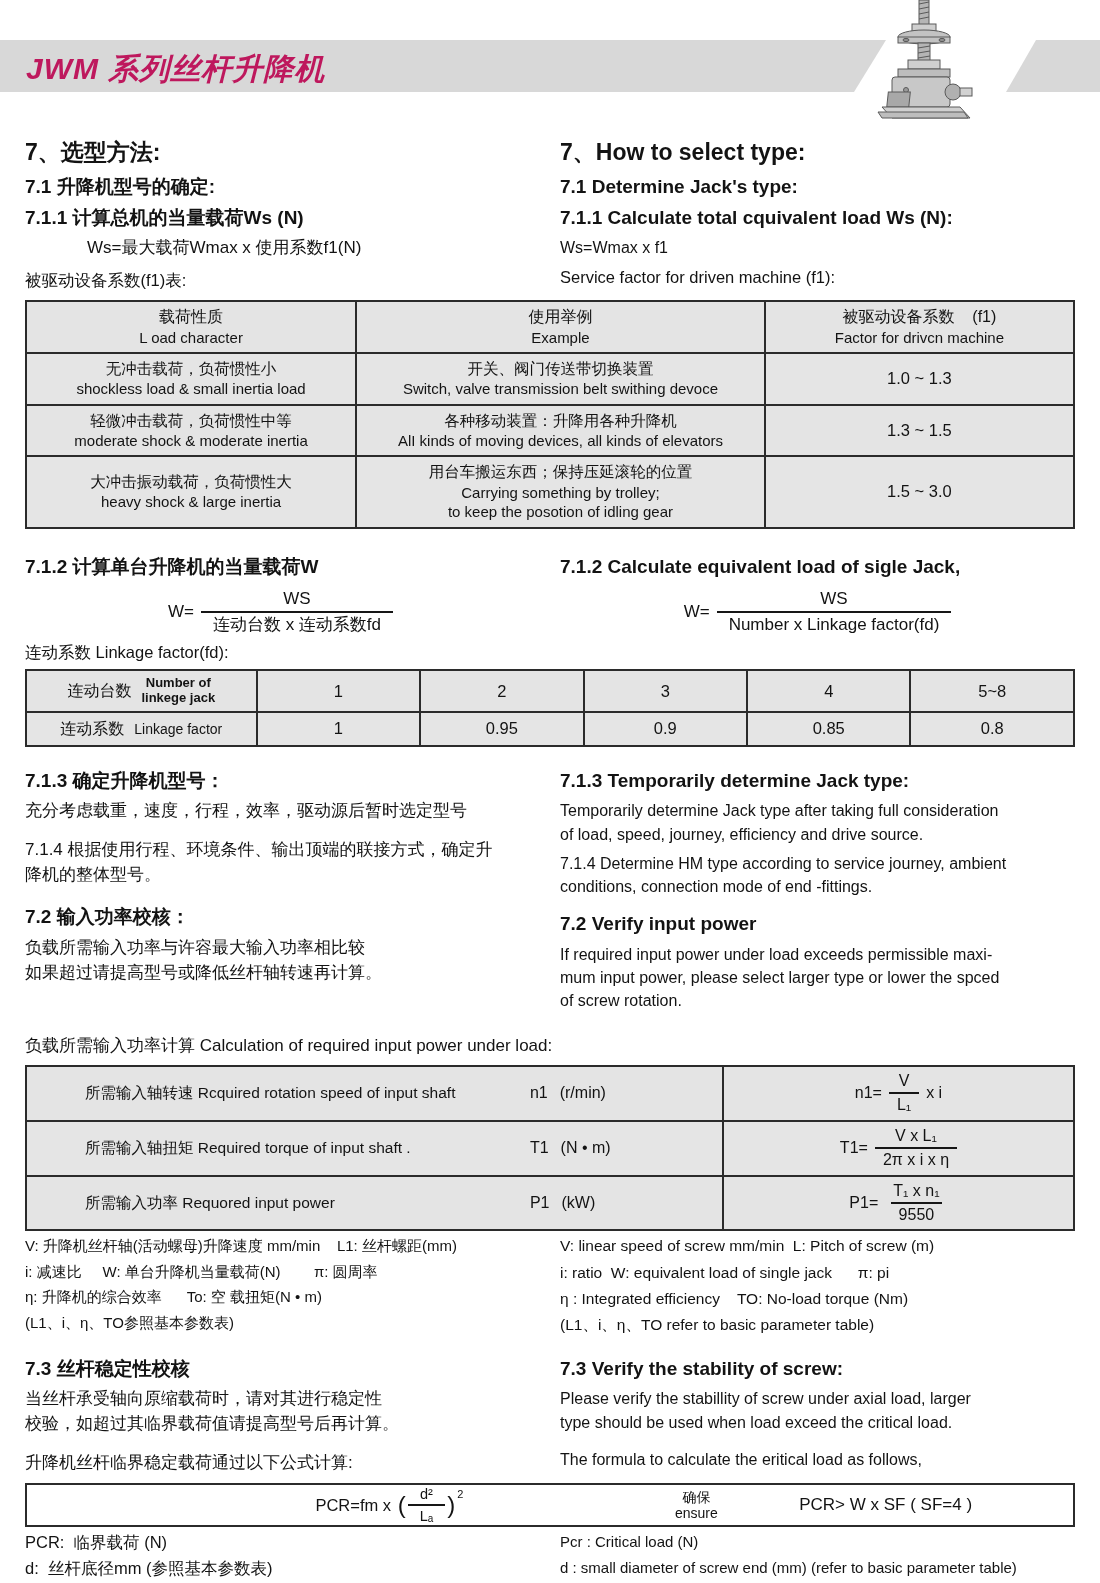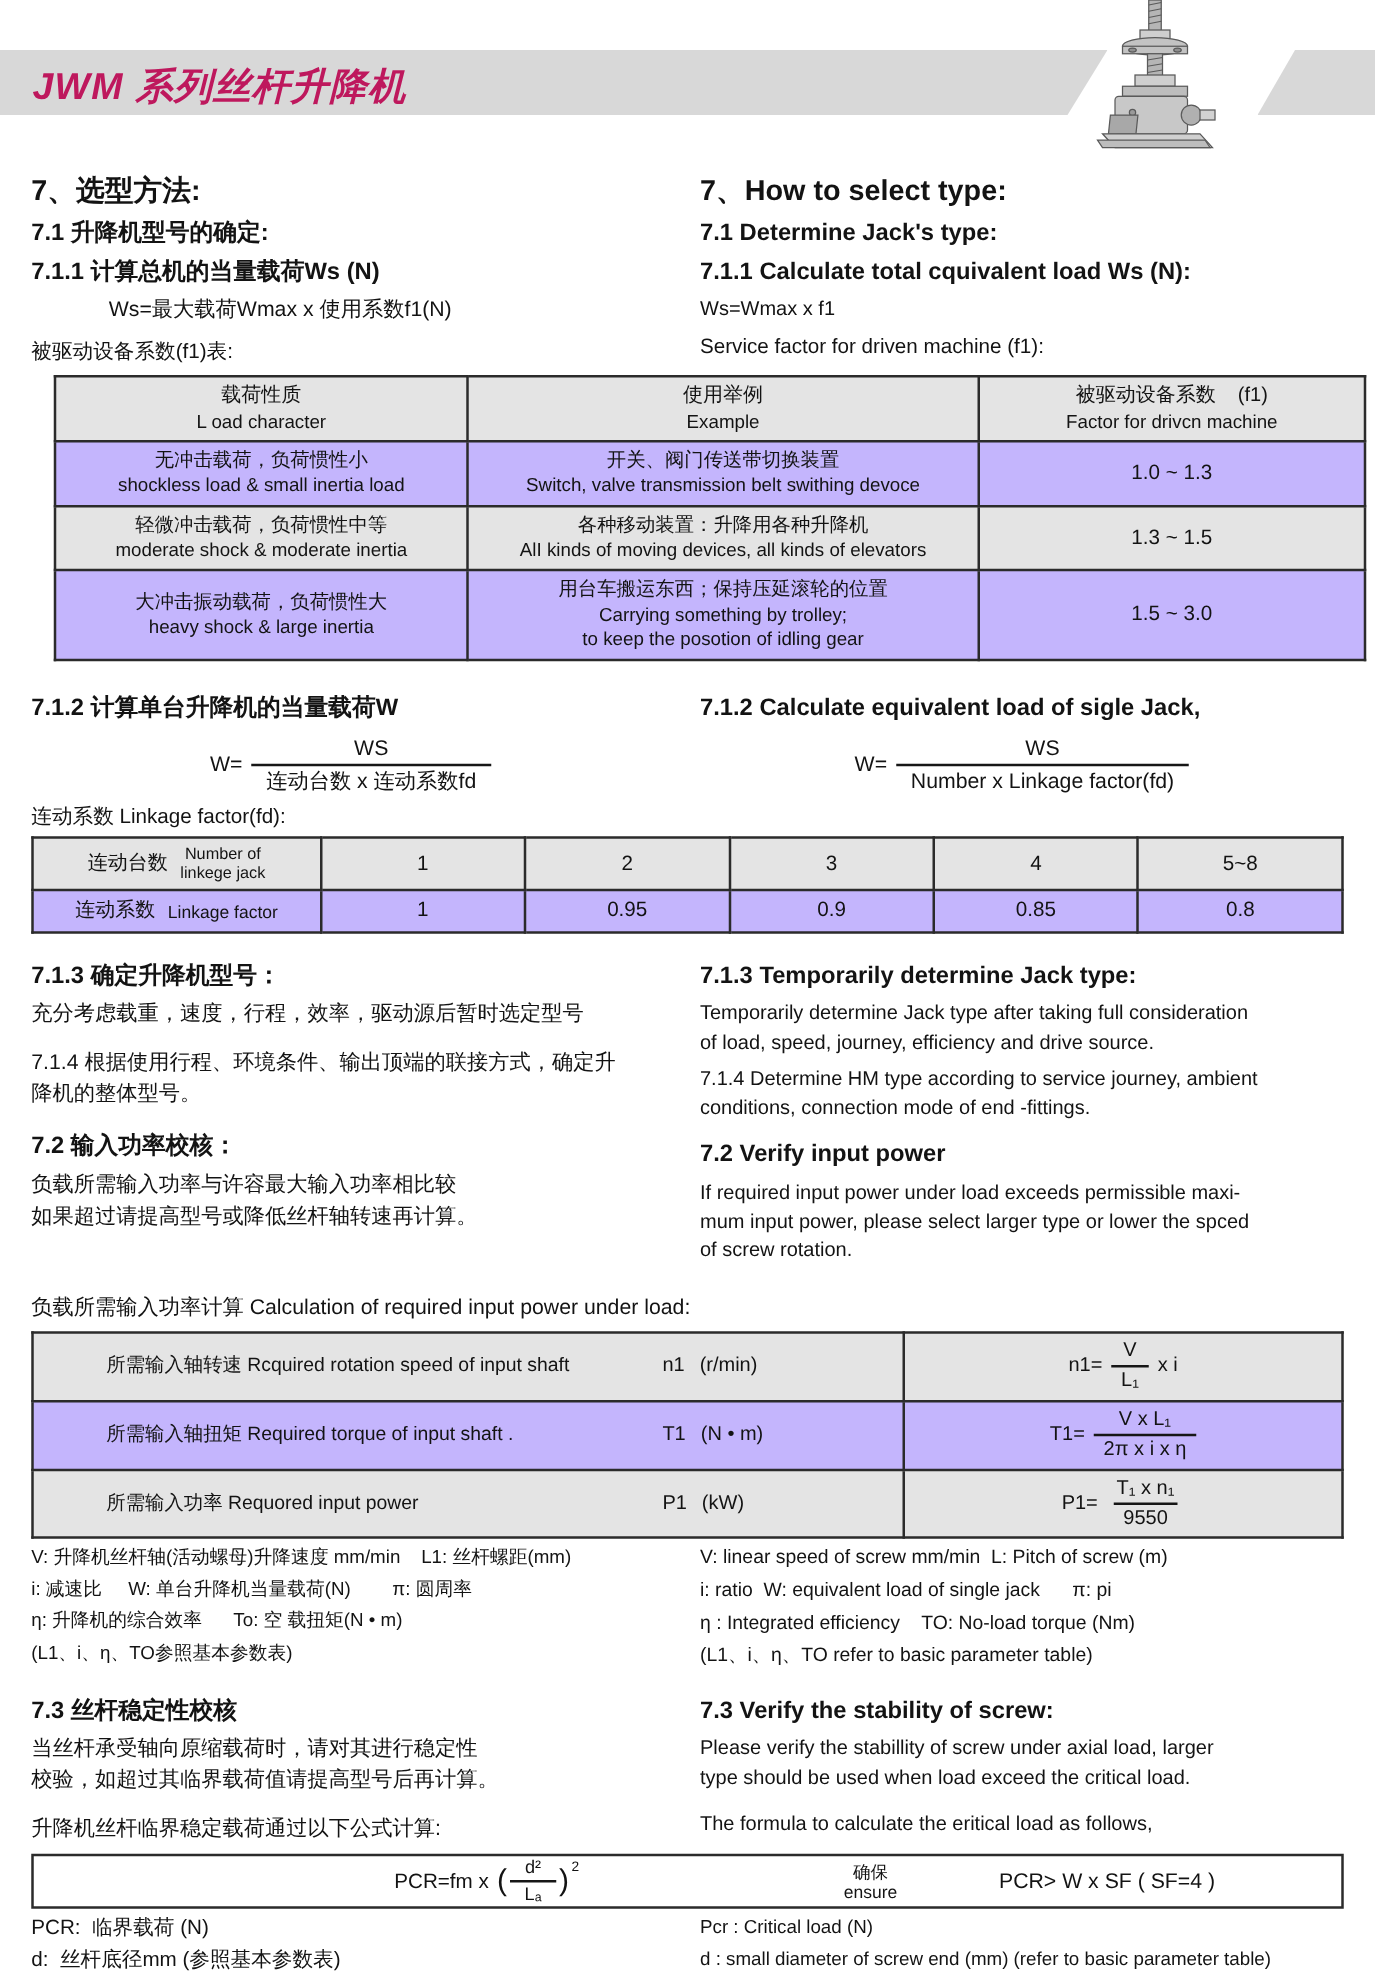--- a/index.html
+++ b/index.html
@@ -38,31 +38,31 @@
   .indent { padding-left:62px; }
   .small-label { font-size:16.5px; margin-top:9px; }
   .keep-sp { white-space:pre-wrap; }
   
   table.tbl { width:100%; border-collapse:collapse; table-layout:fixed; }
   table.tbl td, table.tbl th {
     border:2px solid #2b2b2b; text-align:center; vertical-align:middle;
     font-weight:400; padding:5px 4px; line-height:1.3;
   }
   .bg-gray { background:#e4e4e4; }
-  .bg-white { background:#c4b5fd; }
+  .bg-white { background:#e5e5e5; }
   .cell-zh { font-size:15.5px; }
   .cell-en { font-size:15px; }
   .cell-num { font-size:16.5px; }
-  .factor { margin-top:8px;margin-left:18px; }
+  .factor { margin-top:8px; }
   .factor th .cell-zh { font-size:16px; }
   
   .linkage td { padding:4px 4px; }
   .link-head-cell { display:flex; align-items:center; justify-content:center; gap:10px; }
   .link-zh { font-size:16px; }
-  .link-en { font-size:13px; line-height:1.15; text-align:center; }
+  .link-en { font-size:13px; line-height:1.15; text-align:center;font-weight:bold; }
   
   .power td { padding:6px 6px; }
   .power .lbl-cell { text-align:left;padding-left:44px; }
   .power-row { display:flex; align-items:center; padding-left:14px; padding-right:70px; }
   .power-lbl { flex:1; font-size:15.5px; text-align:left; }
   .power-sym { width:118px; font-size:16px; text-align:left; display:flex; gap:12px; }
   
   .formula { display:inline-flex; align-items:center; font-size:17px; }
   .formula .lhs { margin-right:7px; }
   .formula .tail { margin-left:7px; }

